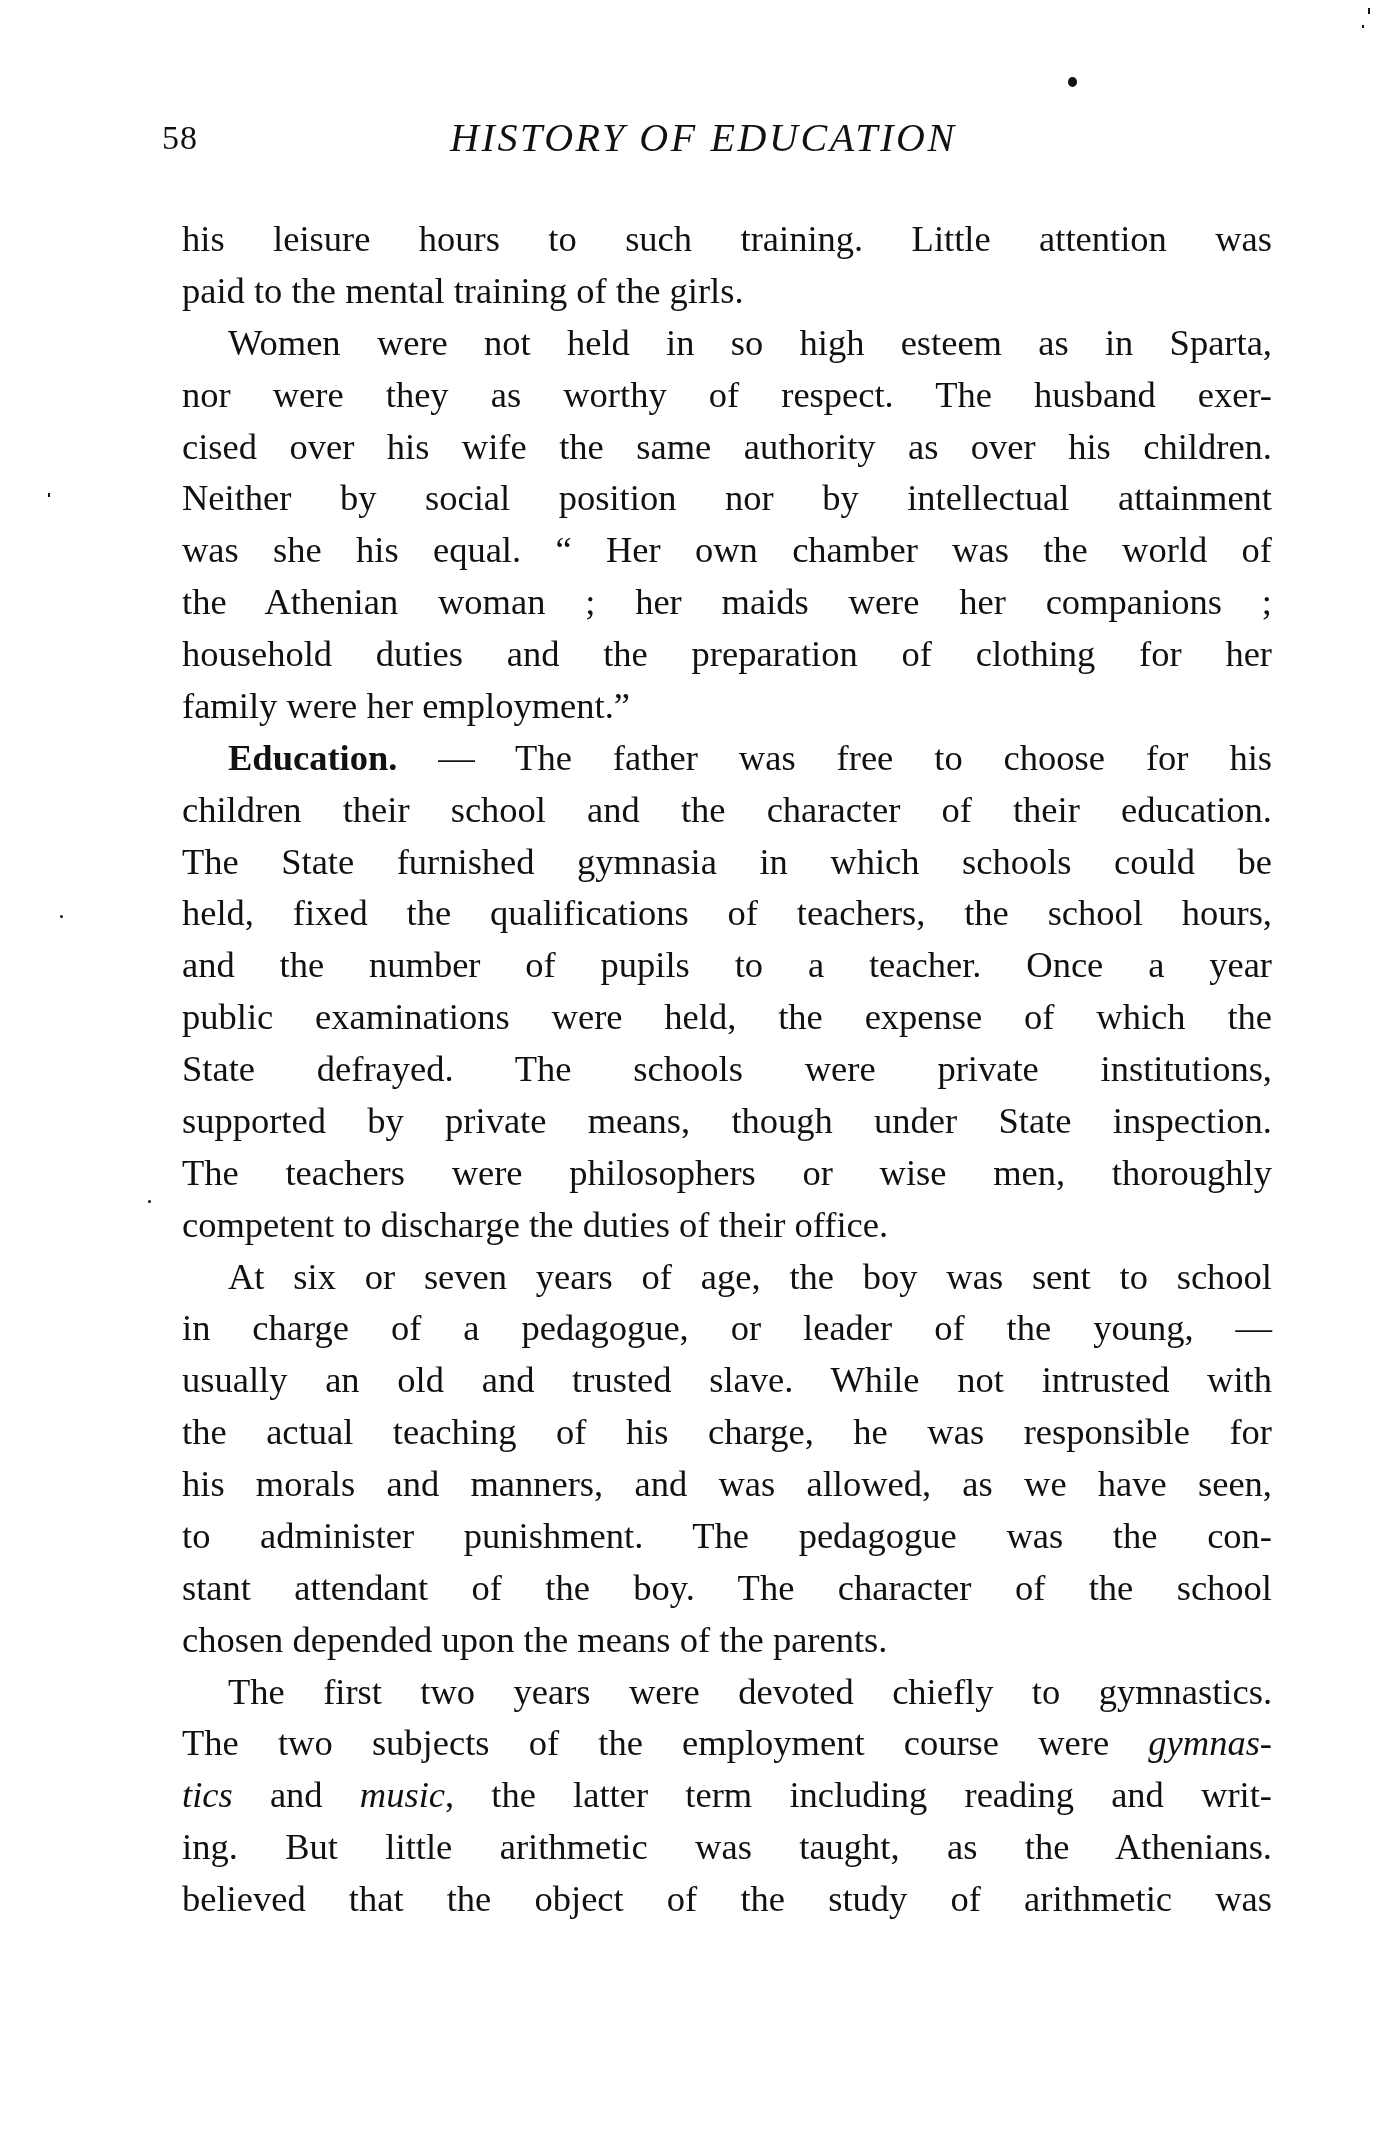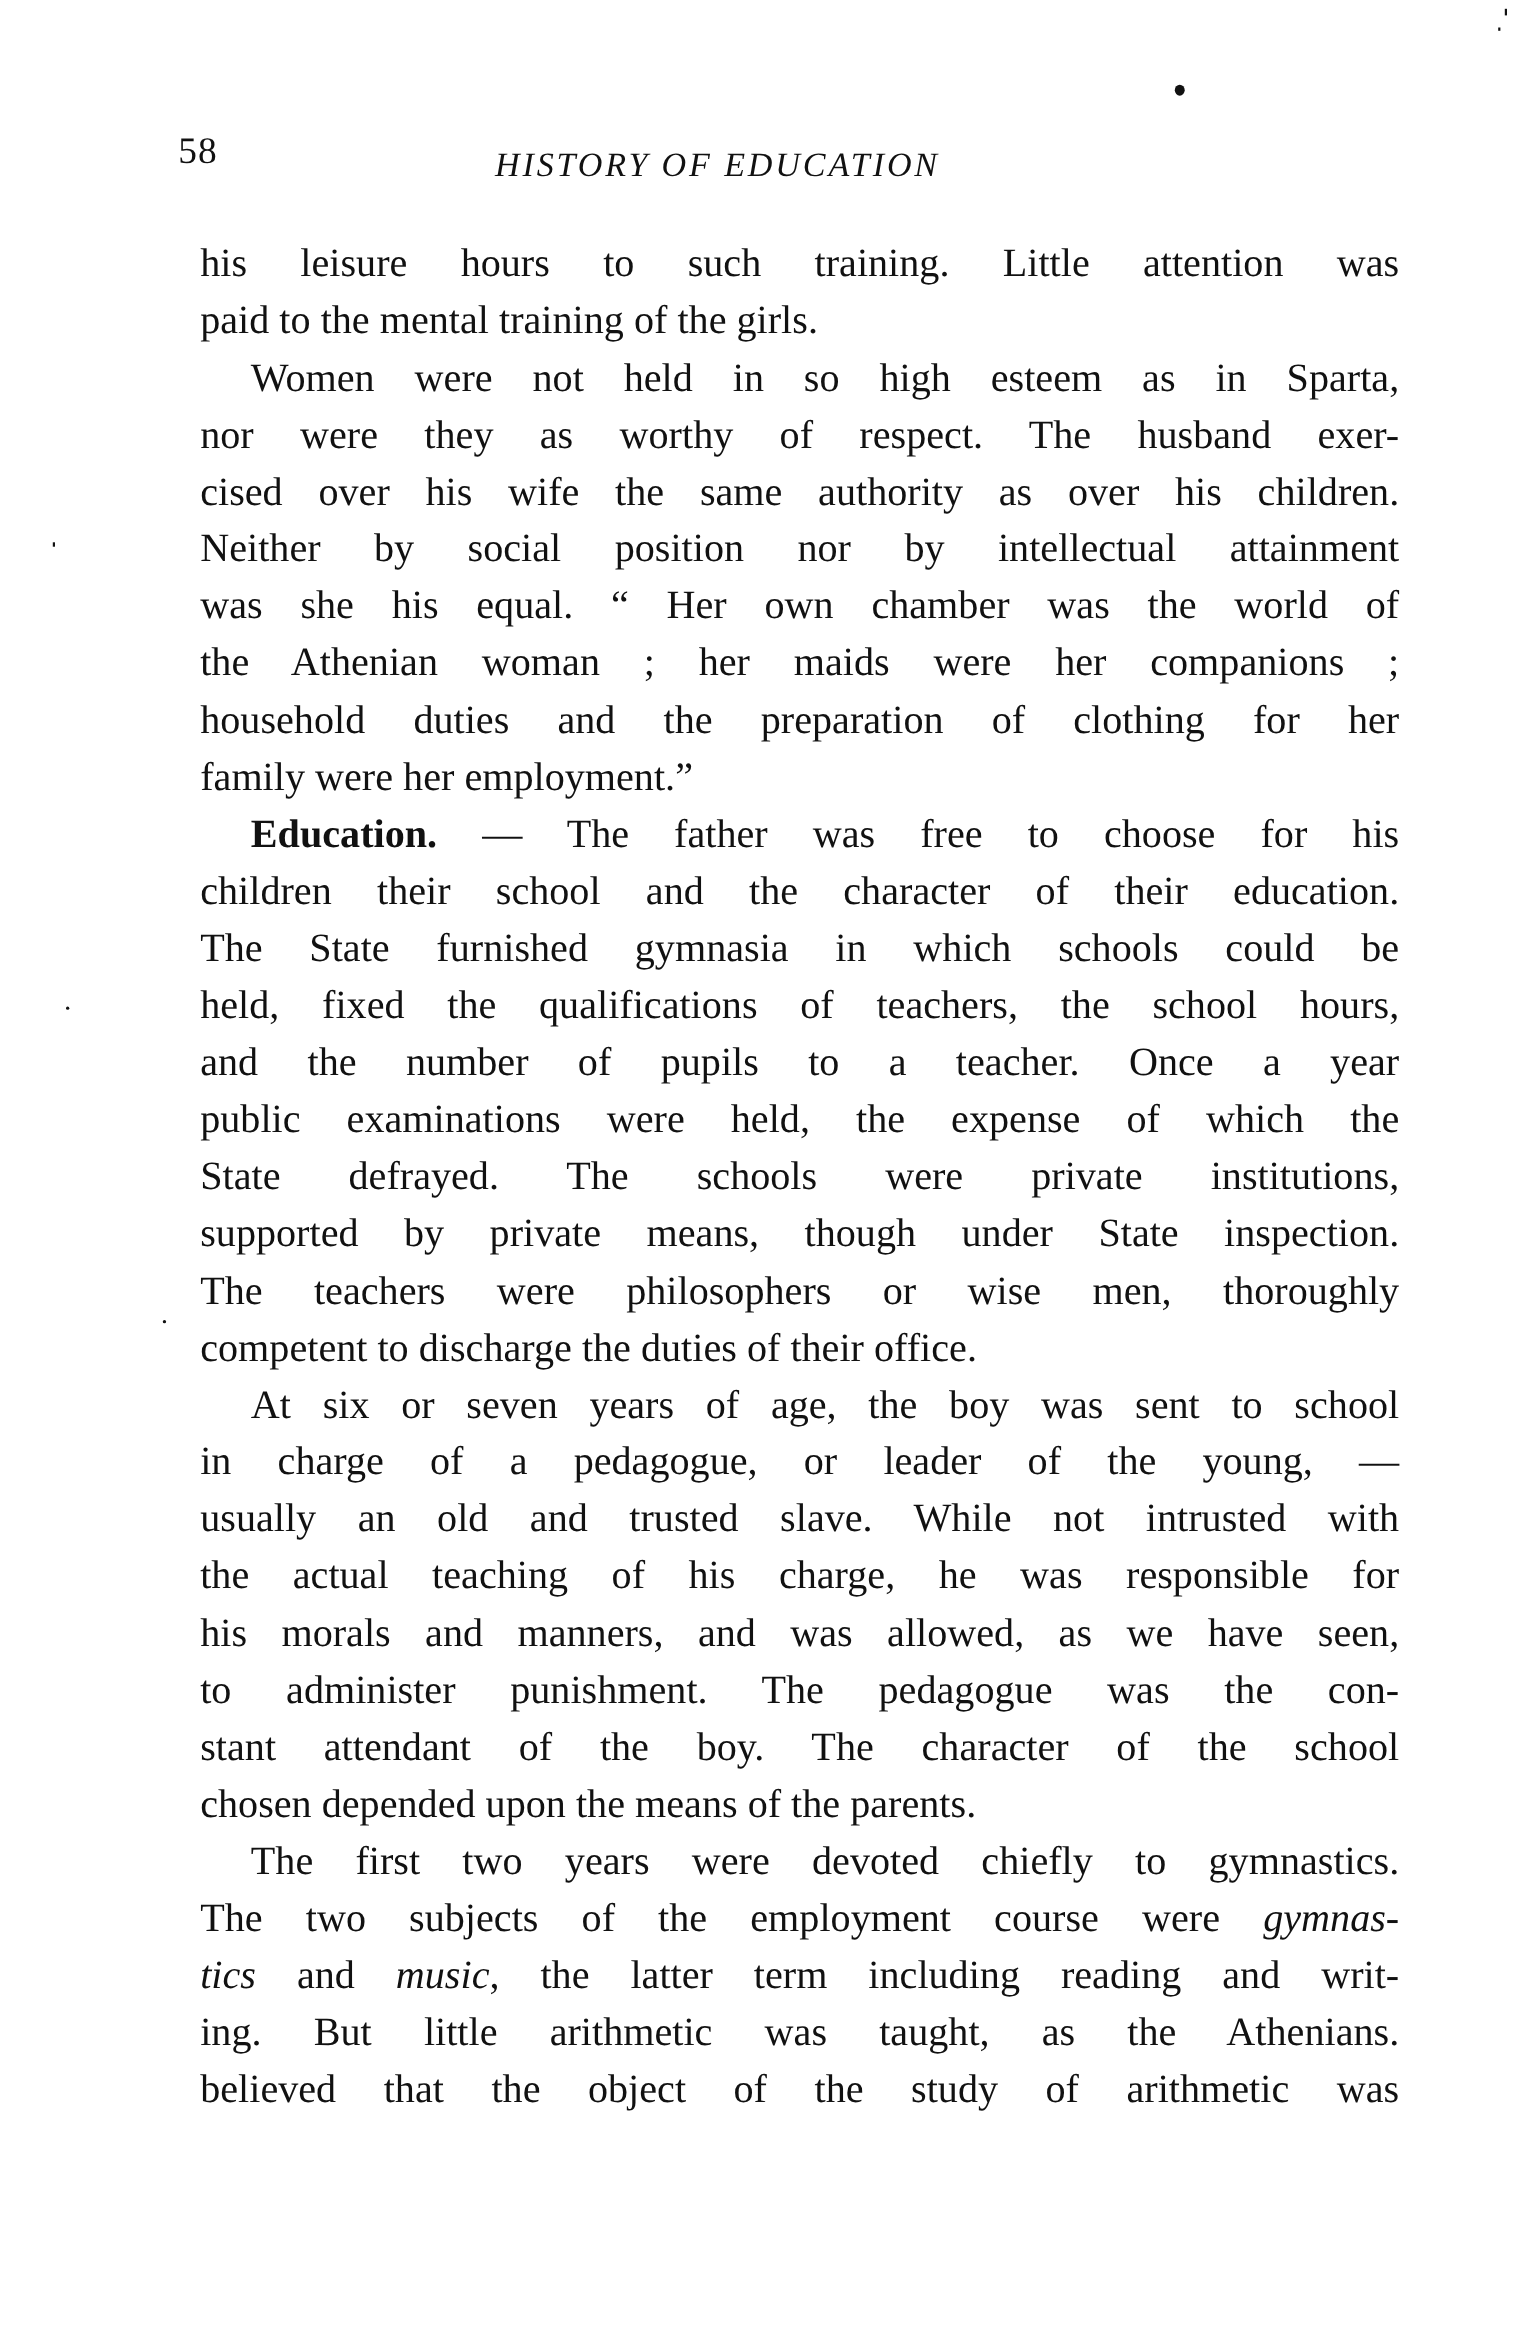--- a/index.html
+++ b/index.html
@@ -34,23 +34,23 @@
     position: absolute;
     left: 0;
     top: 0;
     font-size: 34px;
     line-height: 40px;
     letter-spacing: 1px;
   }
   .running-title {
     position: absolute;
     left: 288px;
-    top: 12px;
+    top: 0;
     width: 524px;
-    font-size: 31px;
+    font-size: 40px;
     line-height: 40px;
     font-style: italic;
     letter-spacing: 2.6px;
     white-space: nowrap;
   }
   .body-text {
     position: absolute;
     left: 162px;
     top: 213px;
     width: 1110px;

